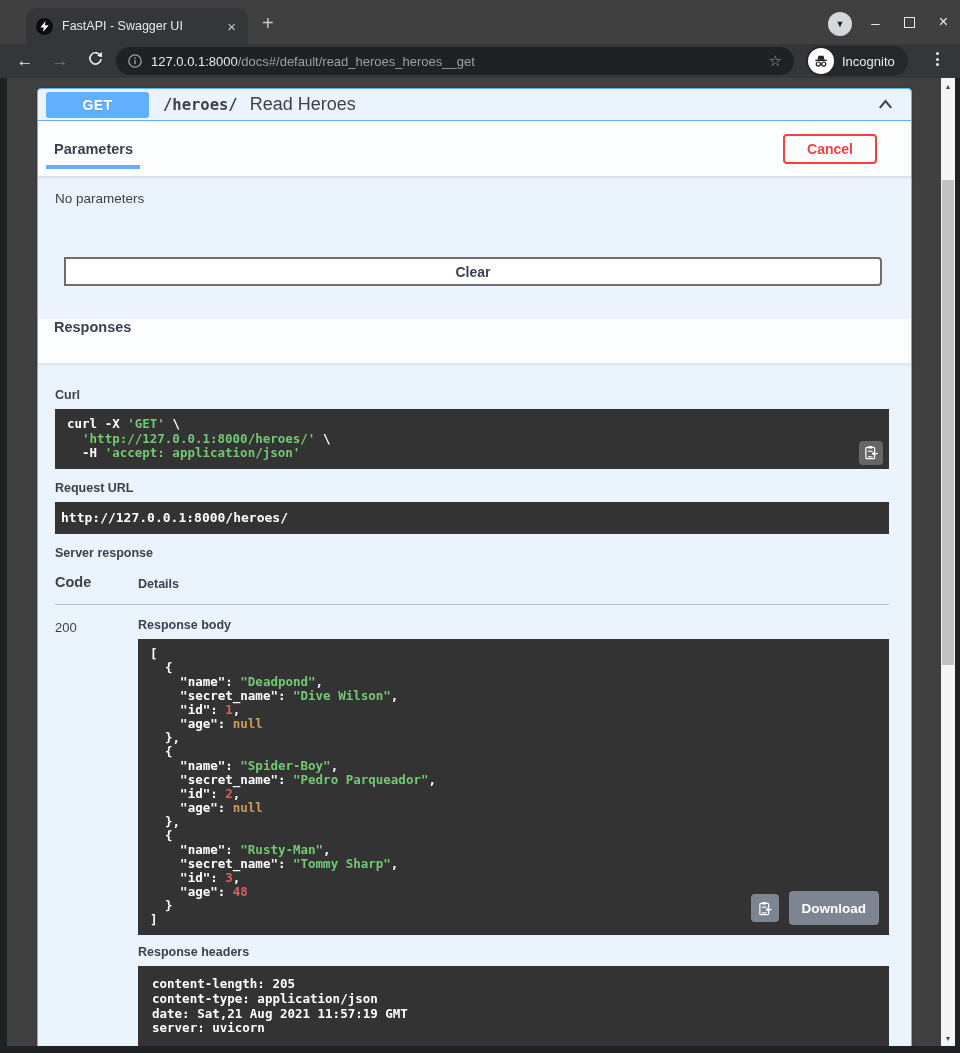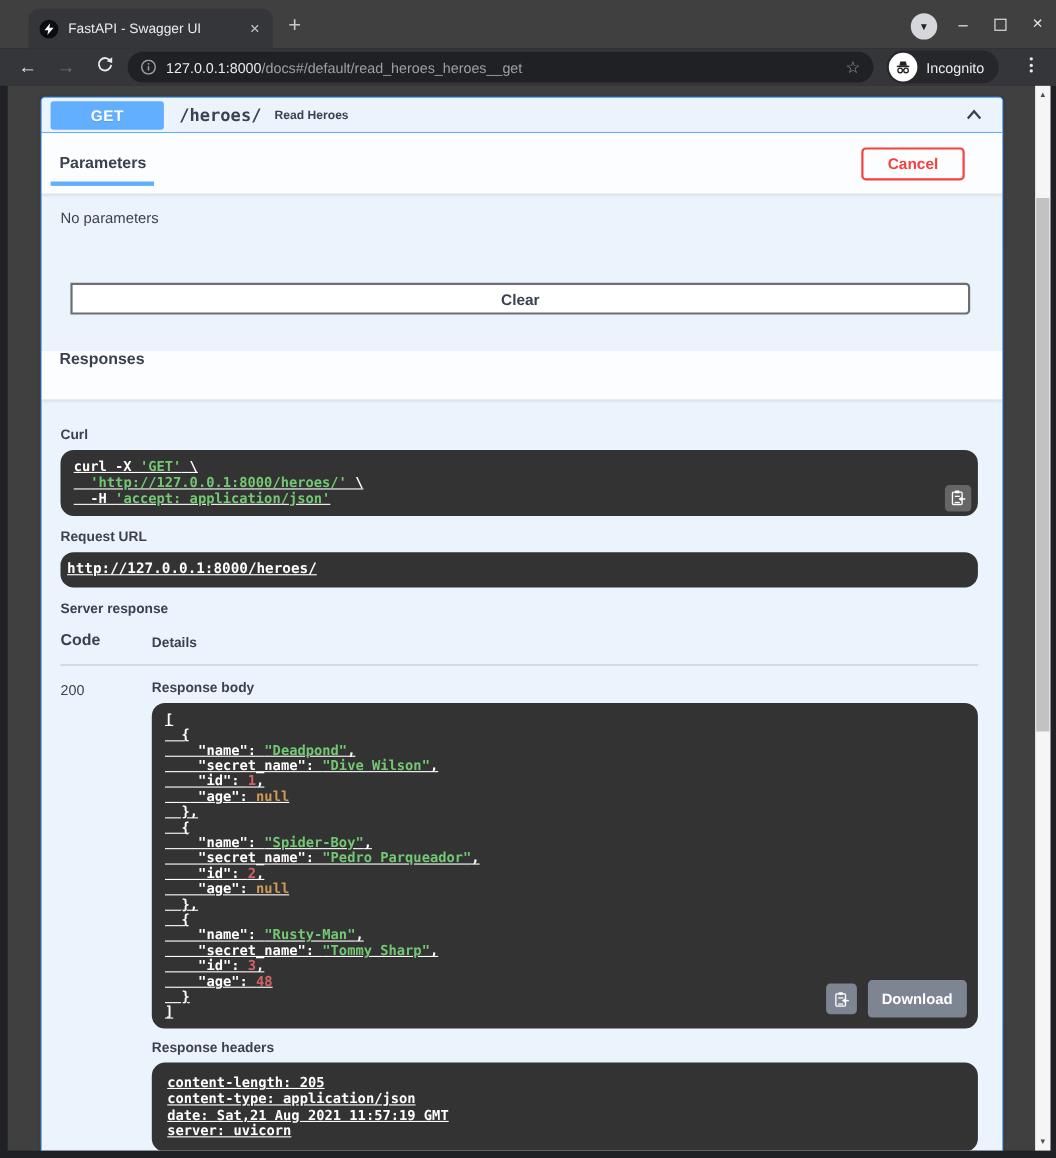--- a/index.html
+++ b/index.html
@@ -51,44 +51,44 @@
   
   .opblock{position:absolute;left:30px;top:10px;width:875px;height:1010px;box-sizing:border-box;
     background:#ebf4fd;border:1px solid var(--accent-blue);border-radius:4px 4px 0 0;
     box-shadow:0 0 3px rgba(0,0,0,.15);}
   .op-header{height:32px;display:flex;align-items:center;padding:0 8px;
     border-bottom:1px solid var(--accent-blue);box-sizing:border-box;}
   .method-badge{width:103px;height:26px;background:var(--accent-blue);border-radius:3px;color:#fff;
     font-weight:bold;font-size:14px;display:flex;align-items:center;justify-content:center;
     letter-spacing:.4px;margin-right:14px;text-shadow:0 1px 0 rgba(0,0,0,.1);}
   .op-path{font-family:"DejaVu Sans Mono",monospace;font-weight:bold;font-size:15.5px;color:var(--text-dark);margin-right:12px;}
-  .op-summary{font-size:11px;color:var(--text-dark);font-weight:bold;}
+  .op-summary{font-size:18px;color:var(--text-dark);}
   .chevron{margin-left:auto;margin-right:8px;display:flex;align-items:center;}
   .params-header{height:56px;background:rgba(255,255,255,.8);position:relative;display:flex;align-items:center;
     padding:0 16px;box-sizing:border-box;border-bottom:1px solid rgba(59,65,81,.15);box-shadow:0 1px 2px rgba(0,0,0,.08);}
   .params-title{font-size:14.5px;font-weight:bold;color:var(--text-dark);}
   .tab-underline{position:absolute;left:8px;bottom:7px;width:94px;height:4px;background:var(--accent-blue);}
   .cancel-btn{position:absolute;right:34px;top:13px;width:94px;height:30px;box-sizing:border-box;
     border:2px solid var(--cancel-red);border-radius:4px;background:transparent;color:var(--cancel-red);
     font-weight:bold;font-size:14px;font-family:"Liberation Sans",sans-serif;}
   .params-body{height:142px;position:relative;}
   .no-params{position:absolute;left:17px;top:14px;font-size:13.5px;color:var(--text-dark);}
   .execute-row{position:absolute;left:26px;top:80px;width:818px;height:29px;display:flex;}
   .execute-btn{flex:1;background:var(--execute-blue);border:none;border-radius:4px 0 0 4px;color:#fff;
     font-weight:bold;font-size:14px;font-family:"Liberation Sans",sans-serif;}
   .clear-btn{flex:1;background:#fff;border:2px solid #6e6e6e;border-radius:0 4px 4px 0;color:var(--text-dark);
     font-weight:bold;font-size:14px;font-family:"Liberation Sans",sans-serif;box-sizing:border-box;}
   .responses-header{height:45px;background:rgba(255,255,255,.8);display:flex;align-items:flex-start;padding:0 16px;
     box-sizing:border-box;border-bottom:1px solid rgba(59,65,81,.12);box-shadow:0 1px 2px rgba(0,0,0,.08);}
   .responses-title{font-size:14.5px;font-weight:bold;color:var(--text-dark);}
   .responses-body{padding:24px 22px 0 17px;}
   .block-label{font-size:12.5px;font-weight:bold;color:var(--text-dark);margin:0 0 7px 0;}
-  .code-block{background:var(--code-bg);border-radius:12px;margin:0;padding:8px 12px;overflow:hidden;
+  .code-block{background:var(--code-bg);border-radius:0;margin:0;padding:8px 12px;overflow:hidden;
     font-family:"DejaVu Sans Mono",monospace;font-weight:bold;font-size:12.5px;line-height:14.6px;
-    color:#fff;white-space:pre;text-decoration:underline;}
+    color:#fff;white-space:pre;}
   .tok-p{color:#ffffff;} .tok-s{color:var(--string-green);} .tok-n{color:var(--number-red);} .tok-u{color:var(--null-orange);}
   .curl-wrap{position:relative;margin-bottom:12px;}
   .copy-btn{position:absolute;right:6px;bottom:4px;width:24px;height:24px;border:none;border-radius:4px;
     background:rgba(255,255,255,.25);display:flex;align-items:center;justify-content:center;padding:0;}
   .url-block{margin-bottom:0;padding:9px 6px;font-size:13px;}
   .server-label{margin-top:12px;}
   .resp-table{margin-top:10px;}
   .t-head{display:flex;padding:4px 0 13px 0;border-bottom:1px solid rgba(59,65,81,.3);}
   .code-col{width:83px;flex:none;}
   .code-head{font-size:14.5px;font-weight:bold;color:var(--text-dark);}

